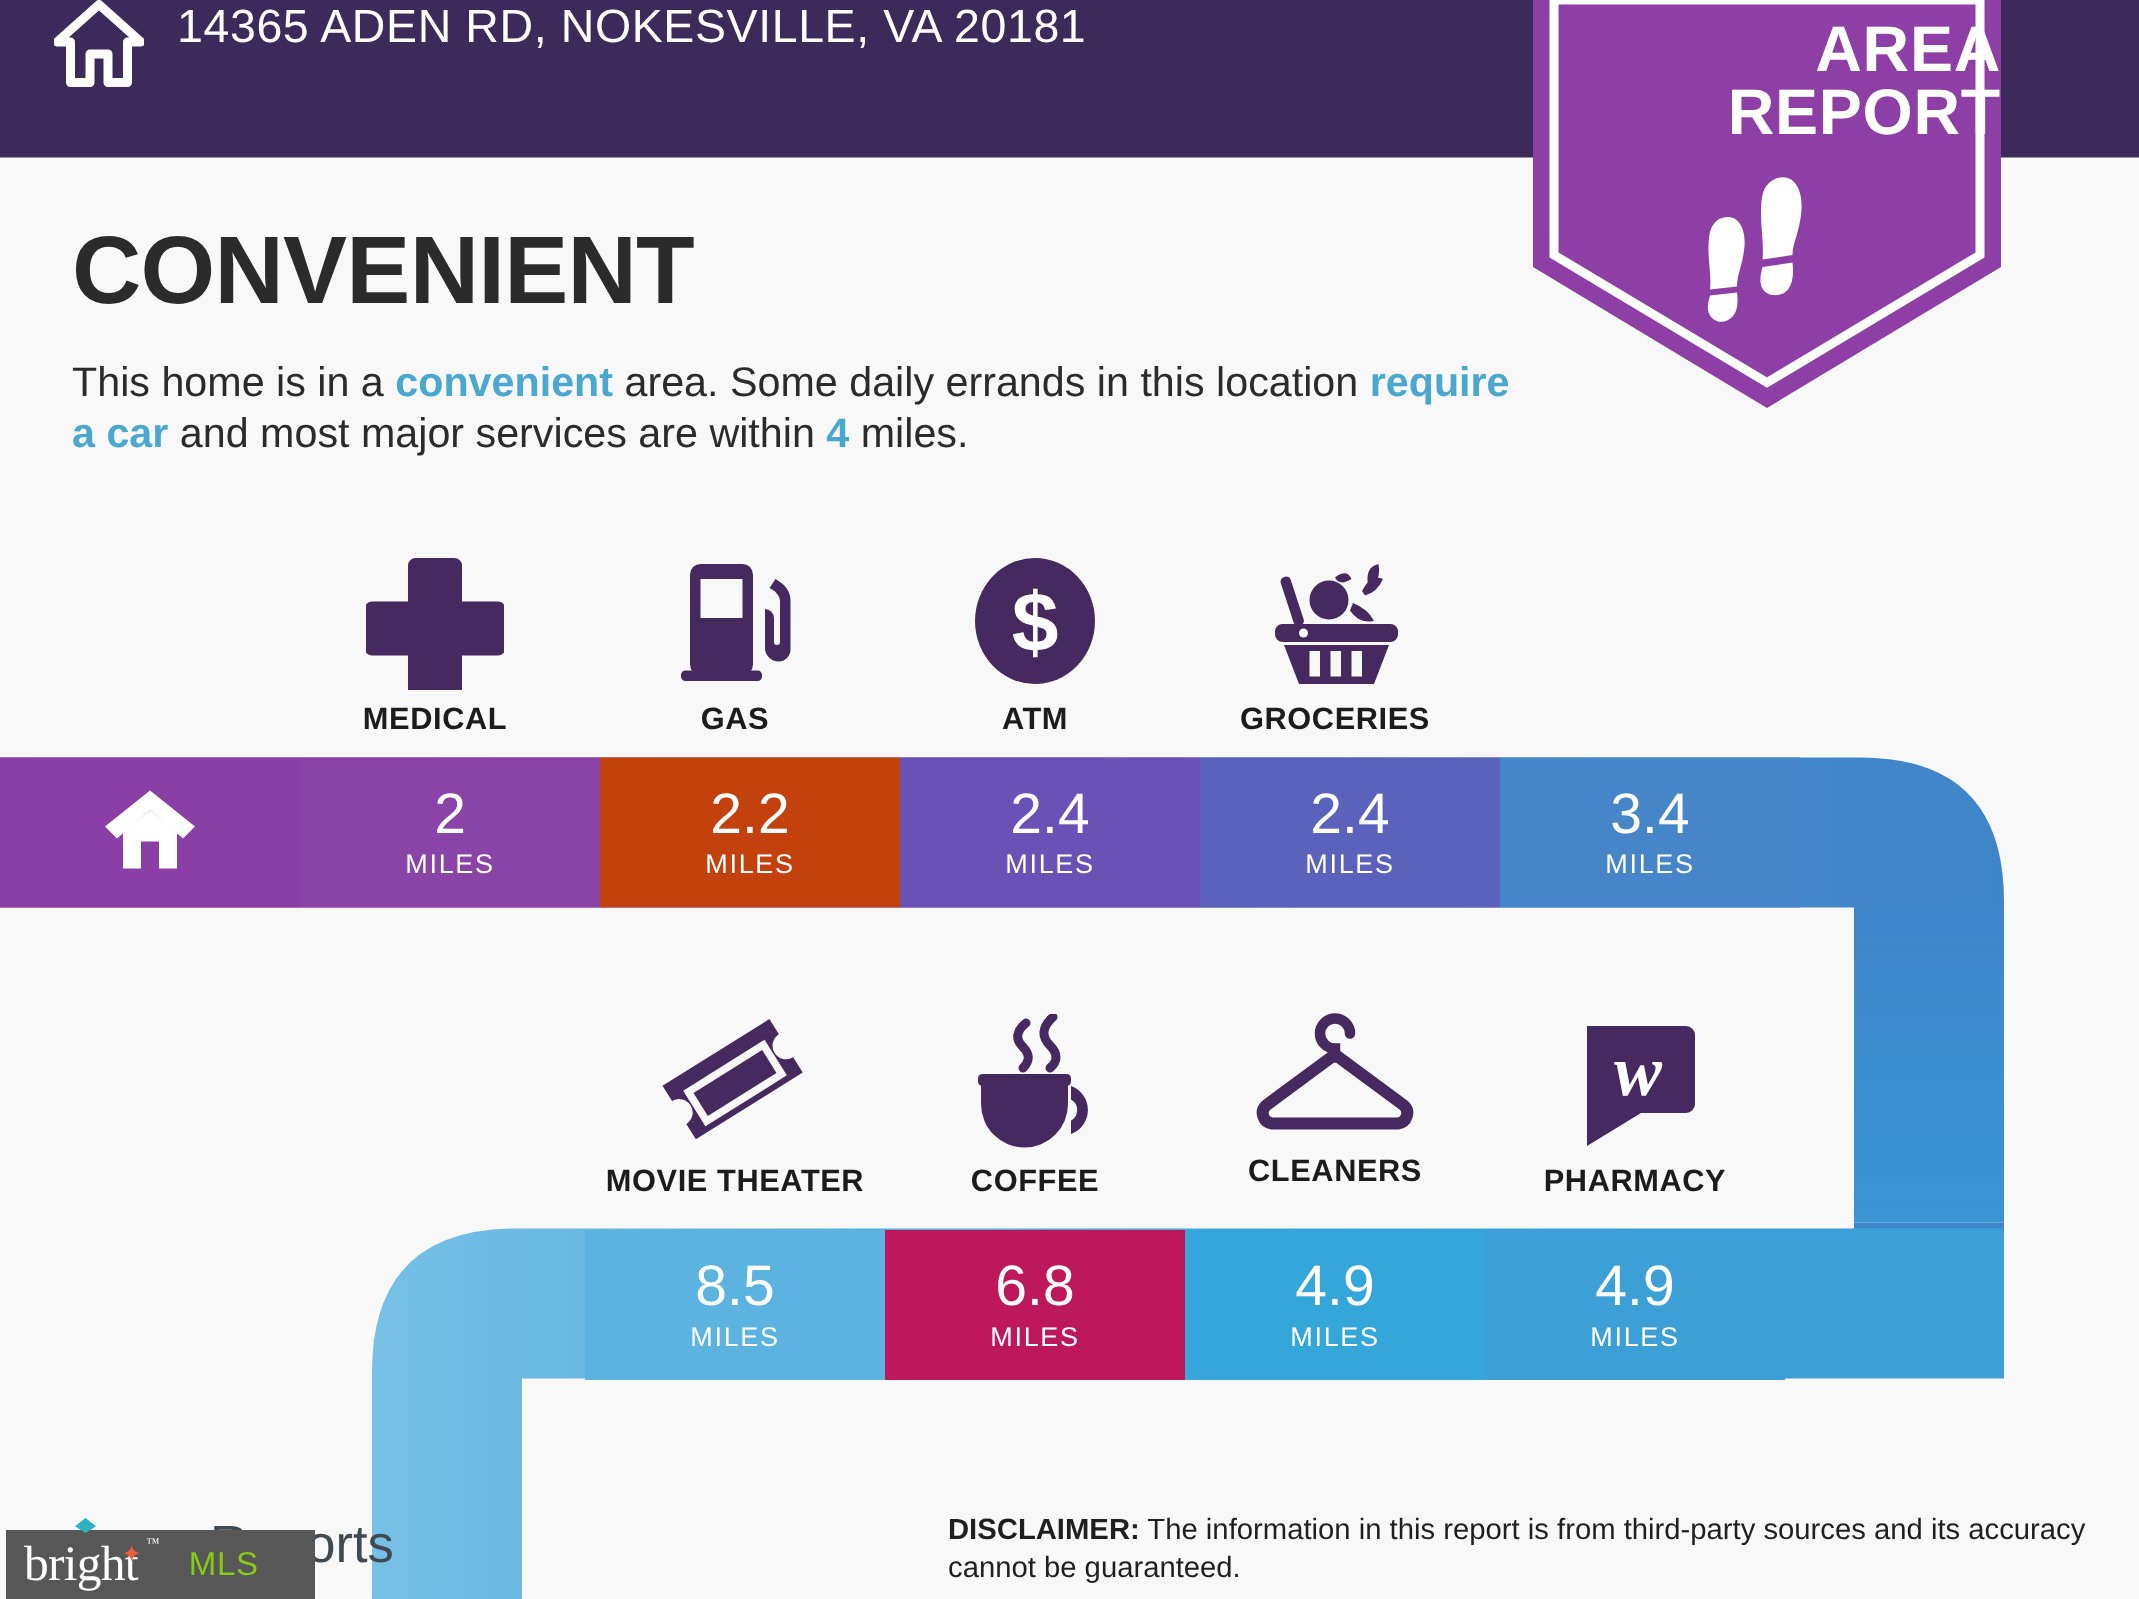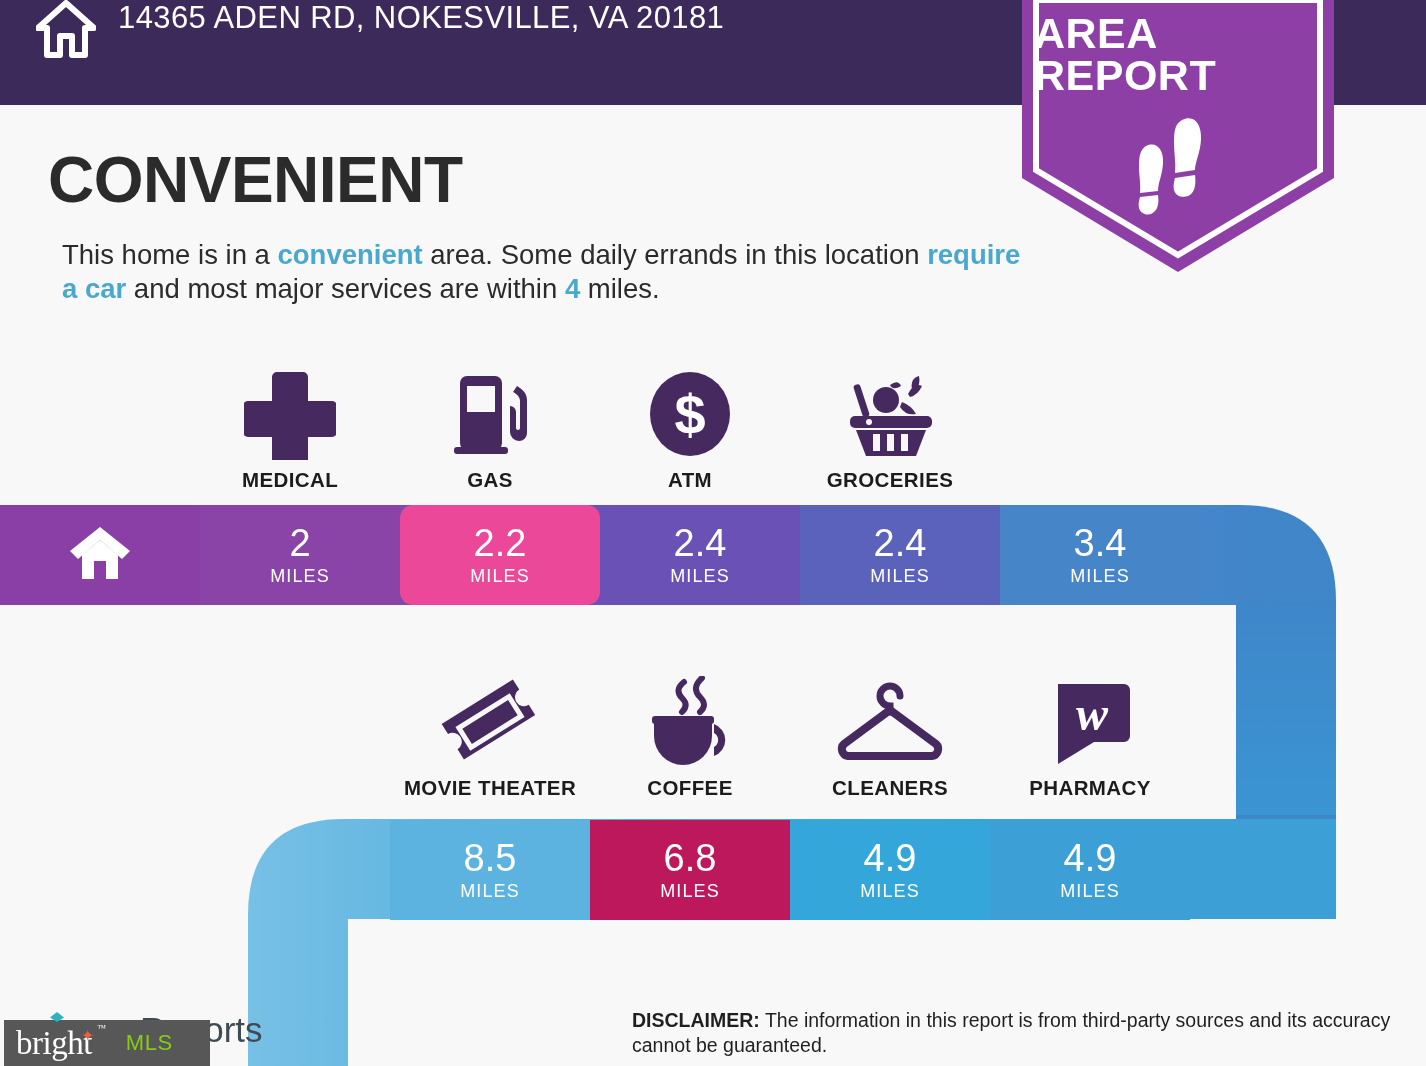--- a/index.html
+++ b/index.html
@@ -22,35 +22,35 @@
     font-weight: 400; white-space: nowrap;
     font-family: "Liberation Sans", sans-serif;
   }
 
   
   .badge {
     position: absolute; left: 1022px; top: 0px; width: 312px; height: 272px;
     z-index: 5;
   }
   .badge-label {
-    position: absolute; left: 12px; top: 12px; width: 312px;
-    text-align: left; color: #ffffff; line-height: 0.98;
+    position: absolute; left: 0; top: 12px; width: 312px;
+    text-align: right; color: #ffffff; line-height: 0.98;
     font-size: 43px; font-weight: 700; letter-spacing: 0.5px;
     pointer-events: none;
   }
 
   
   .title {
     position: absolute; left: 48px; top: 148px;
     font-size: 64px; font-weight: 700; color: #2b2b2b;
     letter-spacing: -0.5px; line-height: 1;
   }
   .subtitle {
     position: absolute; left: 48px; top: 238px; width: 960px;
-    font-size: 27.5px; color: #2b2b2b; line-height: 1.23; margin-left: 14px;
+    font-size: 27.5px; color: #2b2b2b; line-height: 1.23;
   }
   .hl { color: #4aa8cf; font-weight: 700; }
 
   
   .icon-row { position: absolute; left: 0; width: 1426px; height: 140px; }
   .icon-cell {
     position: absolute; width: 200px; height: 140px;
     display: flex; flex-direction: column; align-items: center; justify-content: flex-end;
   }
   .icon-art { height: 96px; display: flex; align-items: center; justify-content: center; }
@@ -240,21 +240,21 @@
         <svg width="64" height="56" viewBox="0 0 64 56">
           <path d="M32 2 L62 26 L54 34 L32 15 L10 34 L2 26 Z" fill="#ffffff"></path>
           <path d="M14 30 L32 15 L50 30 L50 54 L38 54 L38 36 L26 36 L26 54 L14 54 Z" fill="#ffffff"></path>
         </svg>
       </span>
     </div>
     <div class="seg" style="background:#8a44a8;">
       <span class="num">2</span>
       <span class="unit">MILES</span>
     </div>
-    <div class="seg" style="background:#ec4899;border-radius:13px;">
+    <div class="seg" style="background:#c2410c;">
       <span class="num">2.2</span>
       <span class="unit">MILES</span>
     </div>
     <div class="seg" style="background:#6a51b5;">
       <span class="num">2.4</span>
       <span class="unit">MILES</span>
     </div>
     <div class="seg" style="background:#5a62bc;">
       <span class="num">2.4</span>
       <span class="unit">MILES</span>
@@ -285,21 +285,21 @@
           <path d="M44 6 q-10 8 -2 16 q7 7 0 14" fill="none" stroke="#46295e" stroke-width="6" stroke-linecap="round"></path>
           <path d="M62 2 q-11 10 -2 19 q8 8 0 15" fill="none" stroke="#46295e" stroke-width="6" stroke-linecap="round"></path>
           <path d="M14 44 h58 v16 a29 29 0 0 1 -58 0 z" fill="#46295e"></path>
           <rect x="12" y="40" width="62" height="8" rx="3" fill="#46295e"></rect>
           <path d="M74 48 a17 17 0 0 1 0 32 v-9 a8 8 0 0 0 0 -14 z" fill="#46295e"></path>
         </svg>
       </span>
       <span class="icon-label">COFFEE</span>
     </div>
 
-    <div class="icon-cell" style="left:790px;">
+    <div class="icon-cell" style="left:790px;justify-content:center;">
       <span class="icon-art">
         <svg width="116" height="80" viewBox="0 0 116 80">
           <path d="M58 30 v-6 a10 10 0 1 1 10 -10" fill="none" stroke="#46295e" stroke-width="7" stroke-linecap="round"></path>
           <path d="M58 28 L12 62 a7 7 0 0 0 4 12 h84 a7 7 0 0 0 4 -12 z" fill="none" stroke="#46295e" stroke-width="8" stroke-linejoin="round"></path>
         </svg>
       </span>
       <span class="icon-label">CLEANERS</span>
     </div>
 
     <div class="icon-cell" style="left:990px;">

